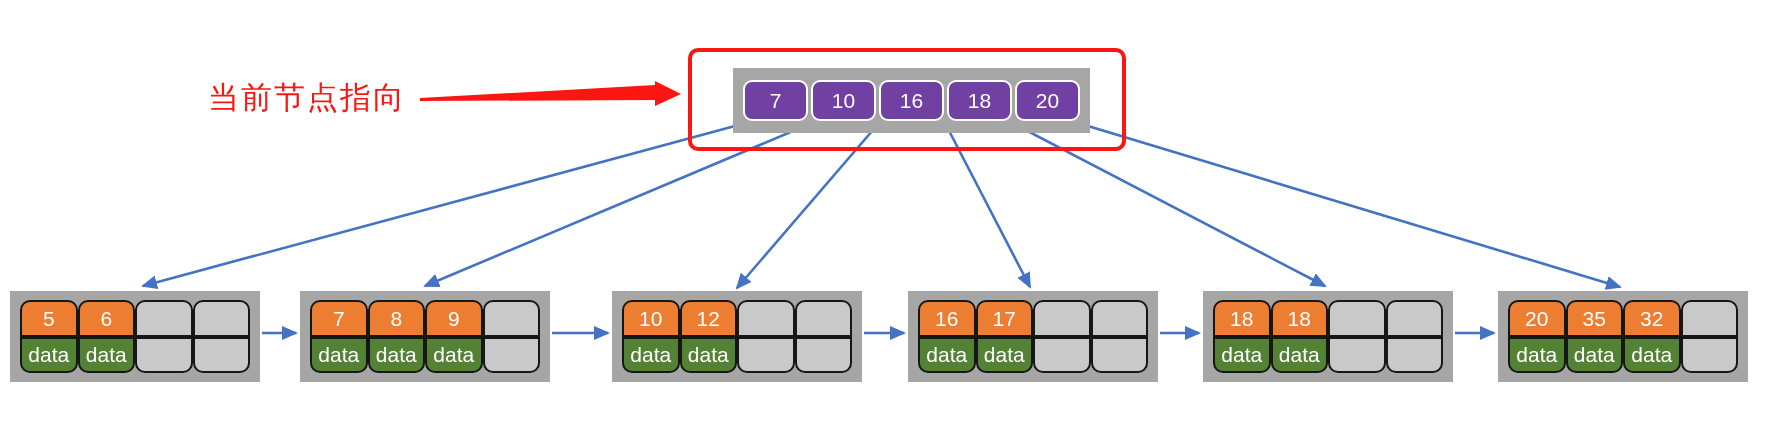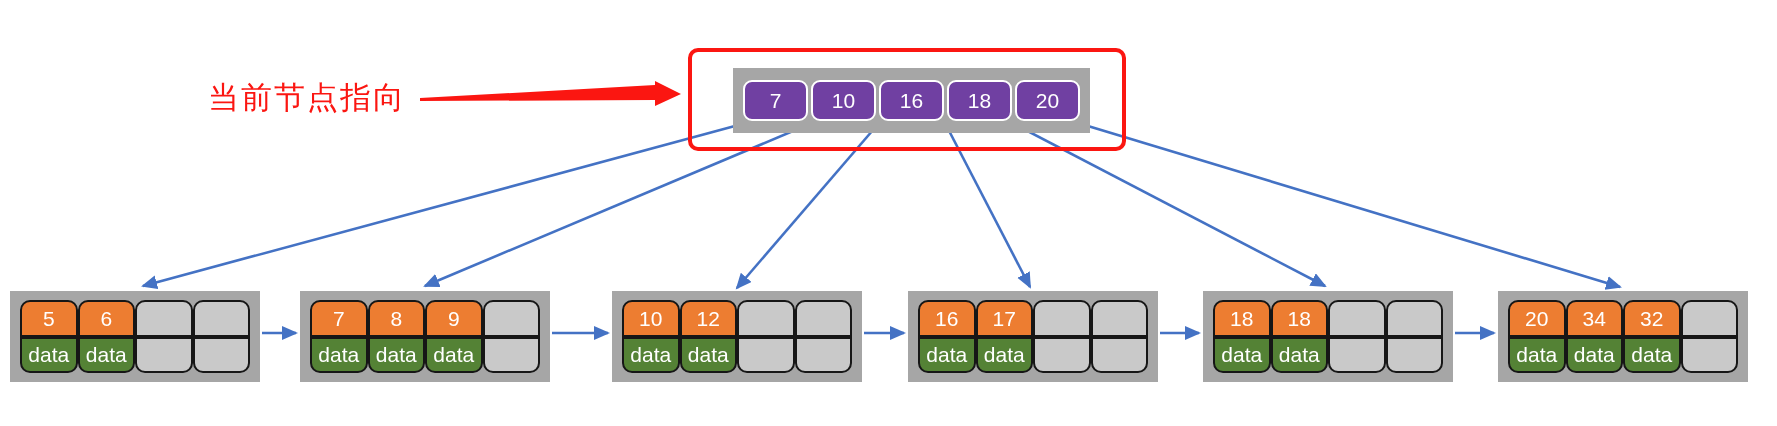--- a/index.html
+++ b/index.html
@@ -137,21 +137,21 @@
         <div class="cell top empty"></div>
         <div class="cell bot empty"></div>
         <div class="cell top empty"></div>
         <div class="cell bot empty"></div>
       </div>
     </div>
   <div class="leaf-node" style="left:1498px">
       <div class="leaf-grid">
         <div class="cell top key">20</div>
         <div class="cell bot data">data</div>
-        <div class="cell top key">34</div>
+        <div class="cell top key">35</div>
         <div class="cell bot data">data</div>
         <div class="cell top key">32</div>
         <div class="cell bot data">data</div>
         <div class="cell top empty"></div>
         <div class="cell bot empty"></div>
       </div>
     </div>
 
 </div>
 

